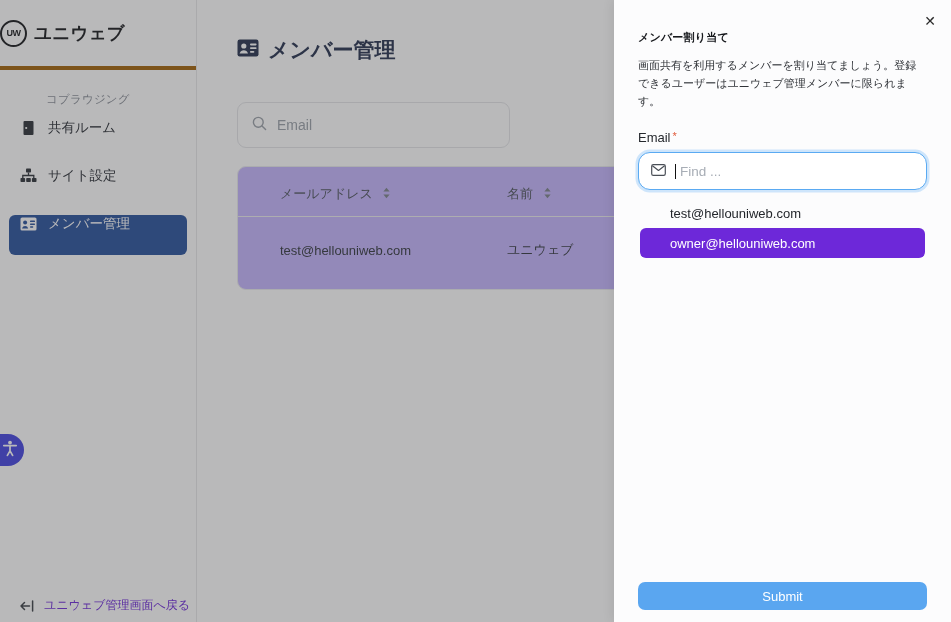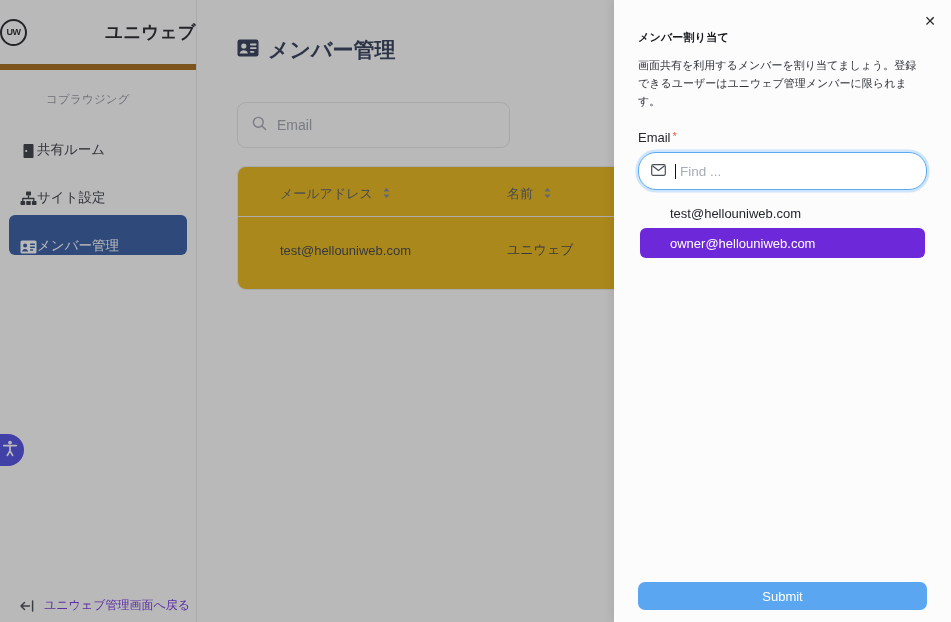--- a/index.html
+++ b/index.html
@@ -31,22 +31,22 @@
     border-right: 1px solid #e8e8ea;
     display: flex;
     flex-direction: column;
     flex: 0 0 197px;
     position: relative;
   }
   .logo-area {
     height: 70px;
     display: flex;
     align-items: center;
-    justify-content: space-between;
-    border-bottom: 6px solid #a16207;
+    justify-content: flex-start;
+    border-bottom: 4px solid #a16207;
     gap: 7px;
   }
   .logo-mark {
     width: 27px; height: 27px;
     border: 2.4px solid #15171a;
     border-radius: 50%;
     display: flex; align-items: center; justify-content: center;
     font-size: 9px; font-weight: bold; color: #15171a;
     letter-spacing: -0.5px;
     font-family: "Liberation Sans", sans-serif;
@@ -61,21 +61,22 @@
   .nav-section-label {
     font-size: 11.5px;
     color: #8a8f98;
     padding: 22px 0 8px 18px;
     letter-spacing: 0.2px;
     margin-left: 28px;
   }
 
   .nav-item {
     display: flex;
-    align-items: flex-end;
+    align-items: flex-start;
+    gap: 11px;
     height: 40px;
     margin: 4px 9px;
     padding: 0 11px;
     border-radius: 6px;
     font-size: 13.5px;
     color: #2b2f36;
     cursor: pointer;
   }
   .nav-item.active {
     background: #27509b;
@@ -141,21 +142,21 @@
     background: #ffffff;
     cursor: text;
   }
   .search-placeholder { font-size: 14px; color: #9aa0a8; }
 
   .table-card {
     margin-top: 18px;
     width: 520px;
     border: 1px solid #eaebee;
     border-radius: 9px;
-    background: #eab308;
+    background: #c4b5fd;
     padding: 0 0 18px 0;
   }
   table.members { width: 100%; border-collapse: collapse; table-layout: fixed; }
   table.members th {
     text-align: left;
     font-size: 13px;
     font-weight: normal;
     color: #4c525c;
     padding: 18px 0 13px 42px;
     border-bottom: 1px solid #ededf0;
@@ -243,21 +244,21 @@
   }
   .req-star { color: #e05a3a; font-size: 11px; vertical-align: top; margin-left: 2px; }
 
   .email-input-wrap {
     position: relative;
     margin-top: 7px;
   }
   .email-input {
     height: 38px;
     border: 1.6px solid #5aaaf2;
-    border-radius: 18px;
+    border-radius: 12px;
     background: #ffffff;
     display: flex;
     align-items: center;
     gap: 9px;
     padding: 0 12px;
     box-shadow: 0 0 0 2.5px rgba(120,185,245,0.35);
     cursor: text;
   }
   .caret {
     width: 1px; height: 15px; background: #111; margin-right: -5px;

